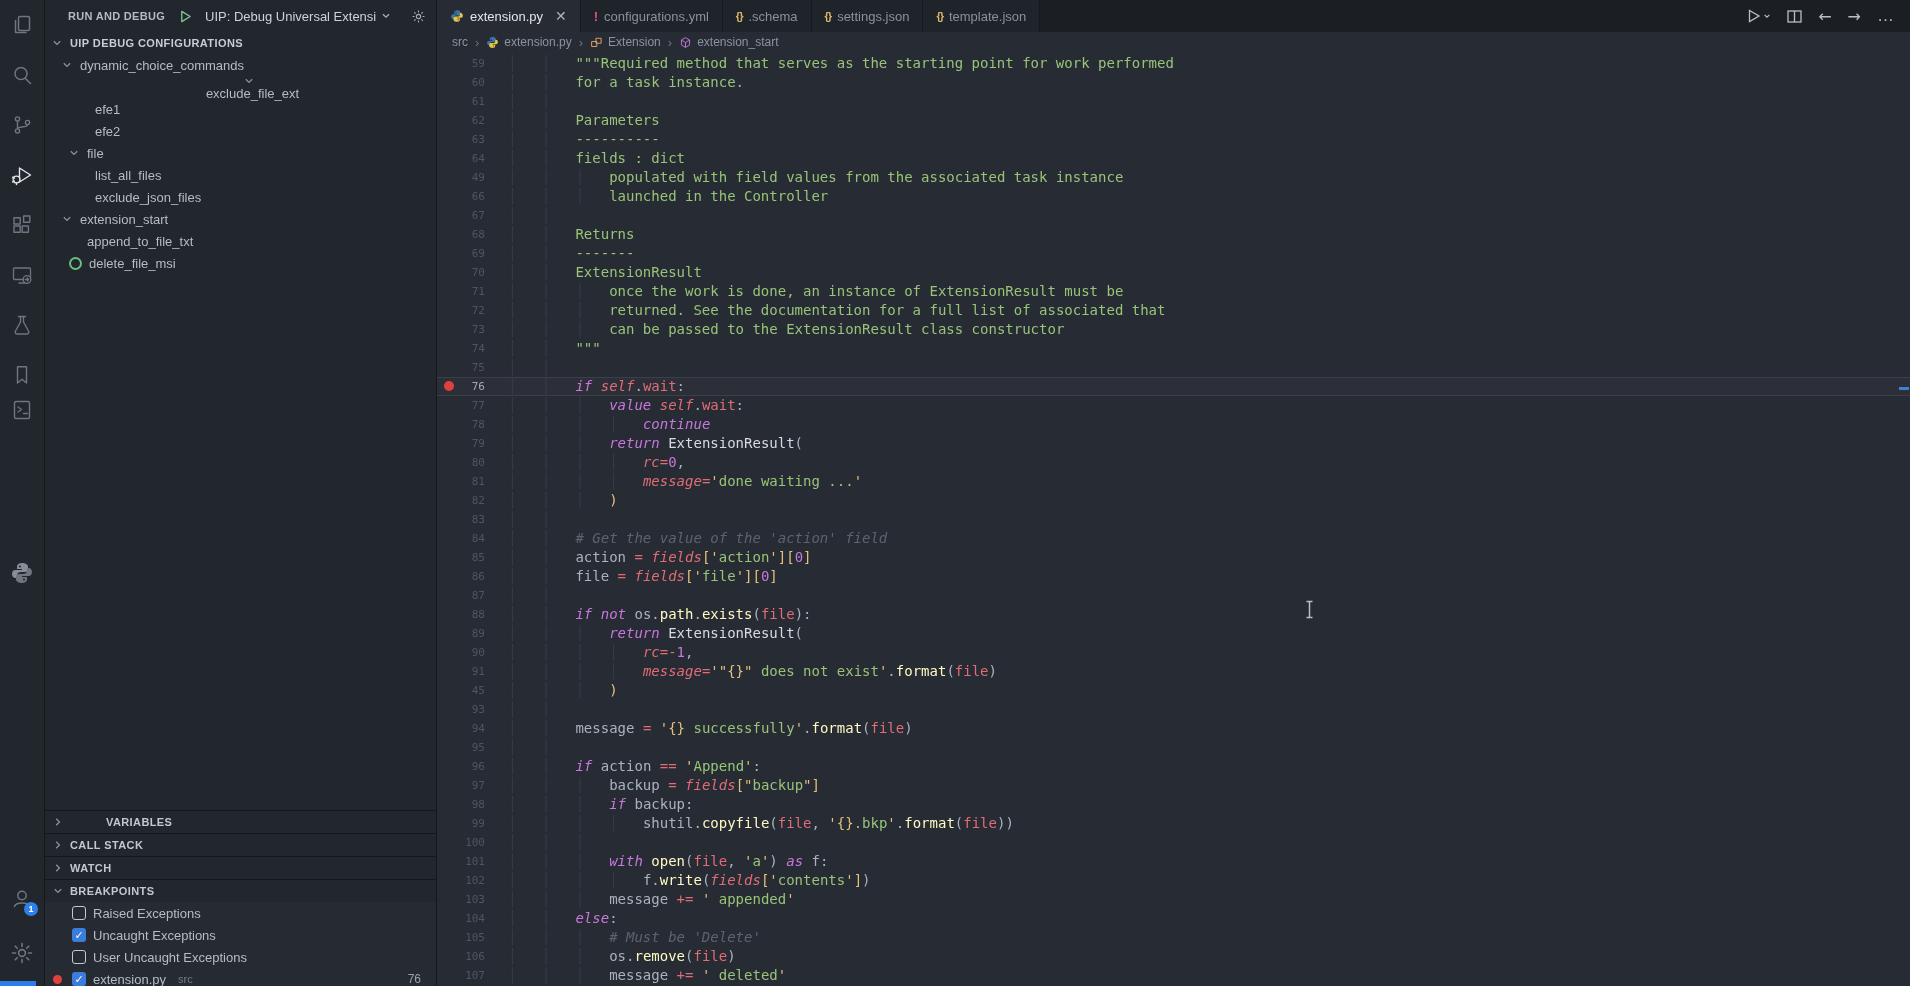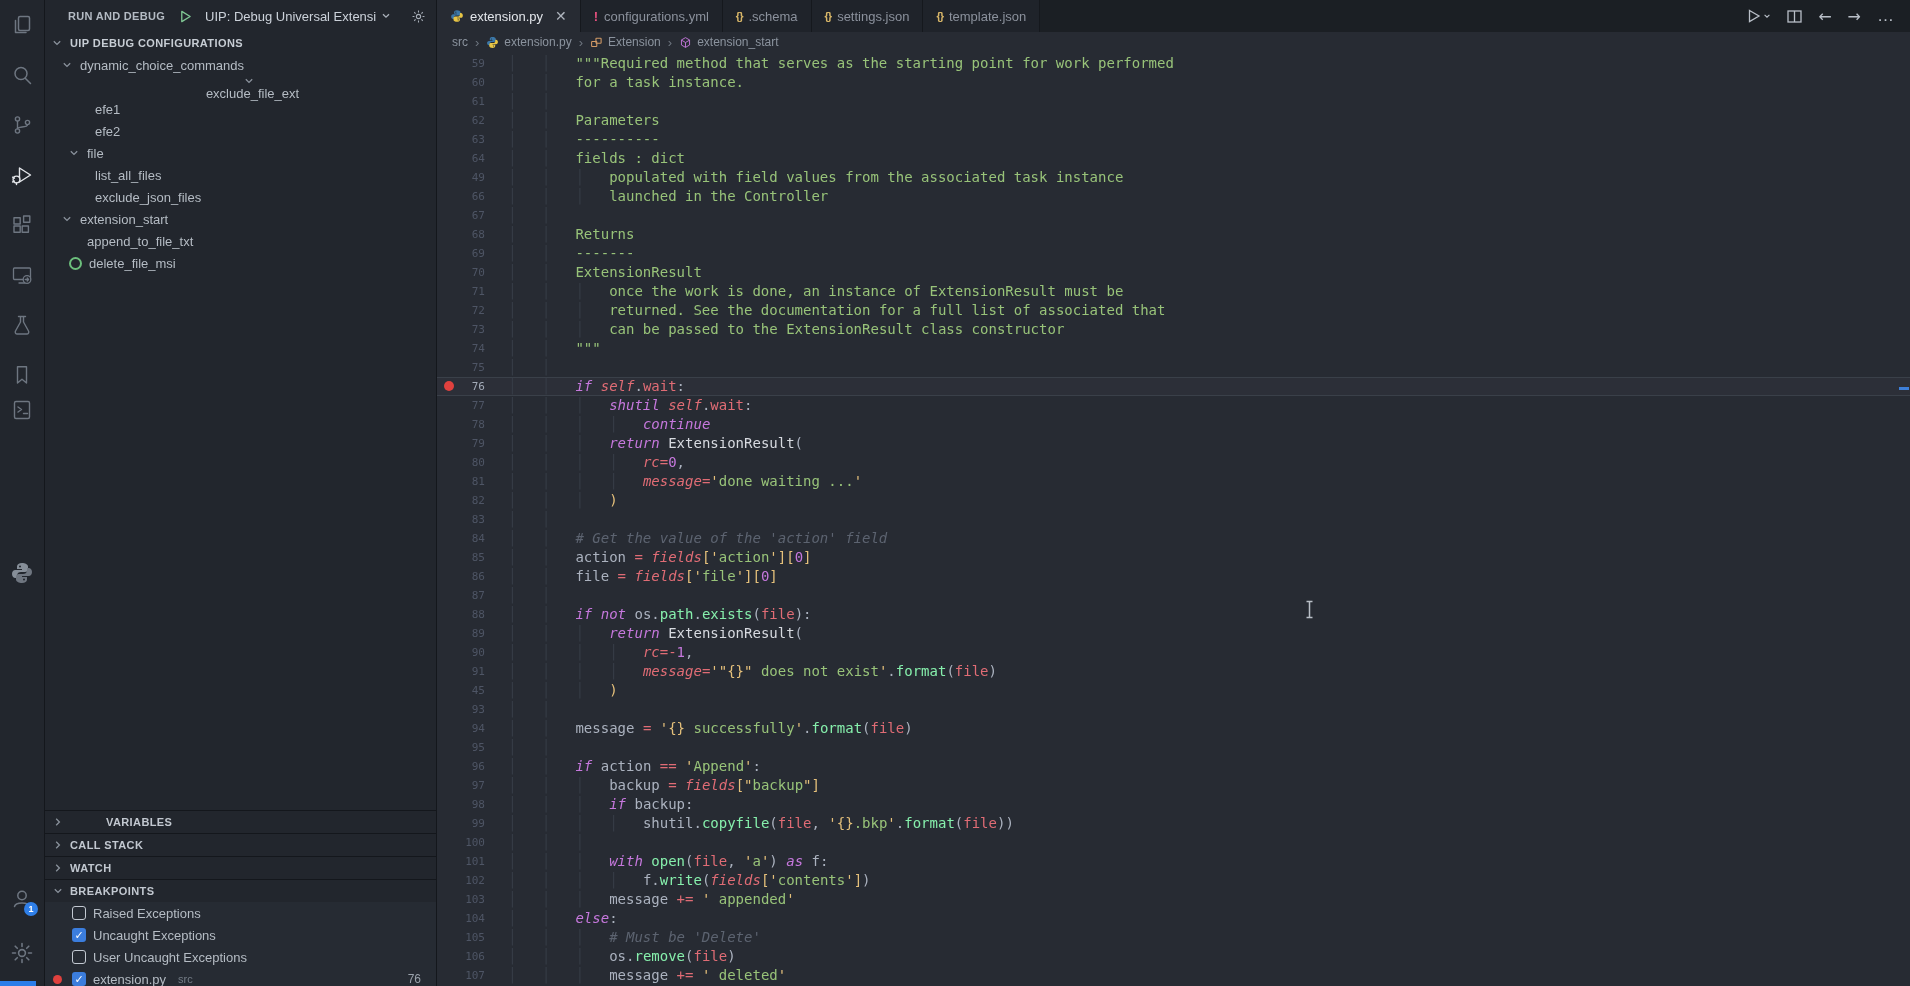--- a/index.html
+++ b/index.html
@@ -64,21 +64,21 @@
   .row.cur{background:rgba(130,140,160,0.05);box-shadow:inset 0 1px 0 #3a4049, inset 0 -1px 0 #3a4049;}
   .gutter{width:71px;flex:none;position:relative;text-align:right;padding-right:23px;box-sizing:border-box;font-family:"DejaVu Sans Mono",monospace;font-size:11px;line-height:19px;color:#4e5565;cursor:pointer;}
   .row.cur .gutter{color:#a3abb8;}
   .bp-dot{position:absolute;left:7px;top:4px;width:10px;height:10px;border-radius:50%;background:#e0413e;}
   pre.codeln{margin:0;font-family:"DejaVu Sans Mono",monospace;font-size:14px;line-height:19px;white-space:pre;color:#abb2bf;}
   .guide{color:#373d47;}
   .tk-k{color:#c678dd;font-style:italic;}
   .tk-s{color:#e06c75;font-style:italic;}
   .tk-v{color:#e06c75;}
   .tk-w{color:#abb2bf;}
-  .tk-fn{color:#86efac;}
+  .tk-fn{color:#fef9c3;}
   .tk-str{color:#98c379;}
   .tk-q{color:#e5c07b;}
   .tk-num{color:#c678dd;}
   .tk-com{color:#5c6370;font-style:italic;}
   .tk-doc{color:#98c379;}
   .tk-op{color:#e06c75;}
   .tk-cls{color:#d7dae0;}
 
   .scroll-marker{position:absolute;right:1px;top:387px;width:10px;height:3px;background:#3d7fd9;}
   .mouse-ibeam{position:absolute;left:867px;top:600px;}
@@ -468,21 +468,21 @@
         <div class="row">
           <div class="gutter">75</div>
           <pre class="codeln"><span class="guide">│   </span><span class="guide">│   </span></pre>
         </div>
         <div class="row cur">
           <div class="gutter"><span class="bp-dot"></span>76</div>
           <pre class="codeln"><span class="guide">│   </span><span class="guide">│   </span><span class="tk-k">if </span><span class="tk-s">self</span><span class="tk-w">.</span><span class="tk-v">wait</span><span class="tk-w">:</span></pre>
         </div>
         <div class="row">
           <div class="gutter">77</div>
-          <pre class="codeln"><span class="guide">│   </span><span class="guide">│   </span><span class="guide">│   </span><span class="tk-k">shutil </span><span class="tk-s">self</span><span class="tk-w">.</span><span class="tk-v">wait</span><span class="tk-w">:</span></pre>
+          <pre class="codeln"><span class="guide">│   </span><span class="guide">│   </span><span class="guide">│   </span><span class="tk-k">value </span><span class="tk-s">self</span><span class="tk-w">.</span><span class="tk-v">wait</span><span class="tk-w">:</span></pre>
         </div>
         <div class="row">
           <div class="gutter">78</div>
           <pre class="codeln"><span class="guide">│   </span><span class="guide">│   </span><span class="guide">│   </span><span class="guide">│   </span><span class="tk-k">continue</span></pre>
         </div>
         <div class="row">
           <div class="gutter">79</div>
           <pre class="codeln"><span class="guide">│   </span><span class="guide">│   </span><span class="guide">│   </span><span class="tk-k">return </span><span class="tk-cls">ExtensionResult</span><span class="tk-w">(</span></pre>
         </div>
         <div class="row">

